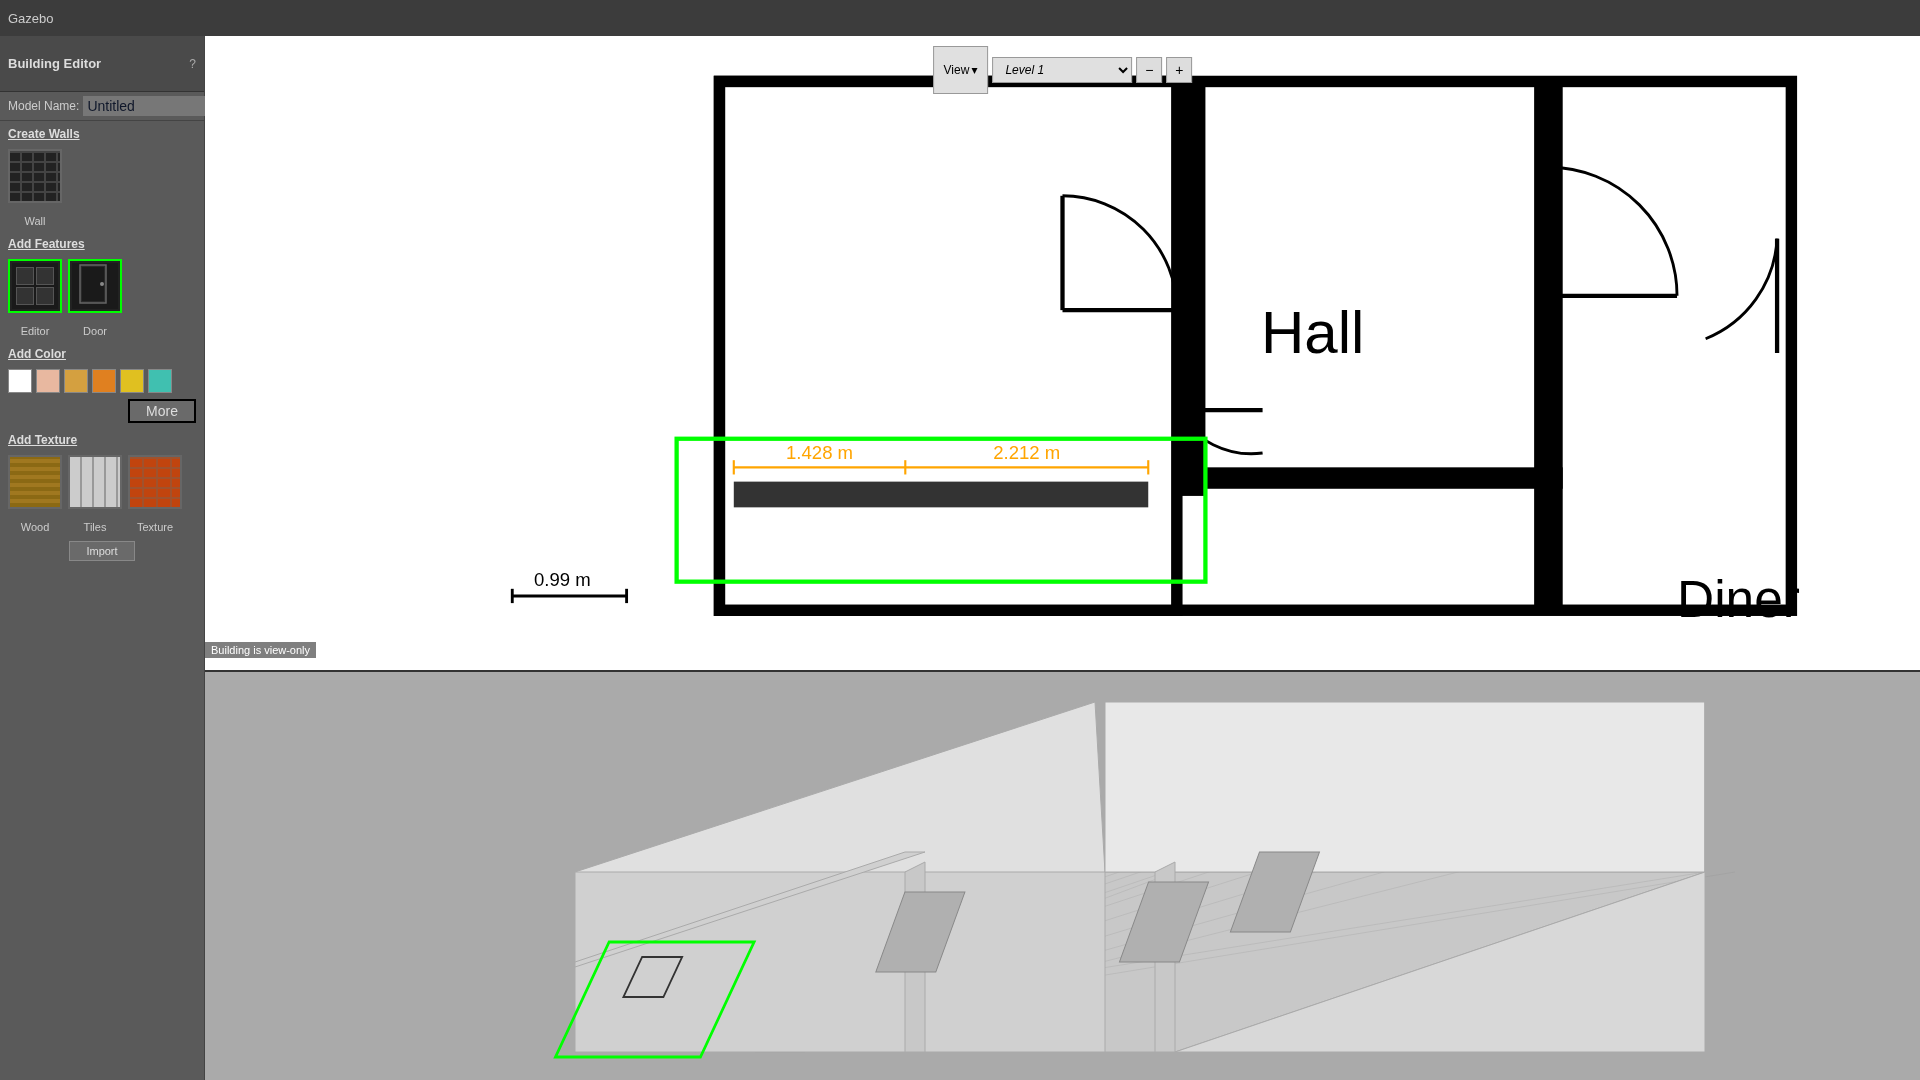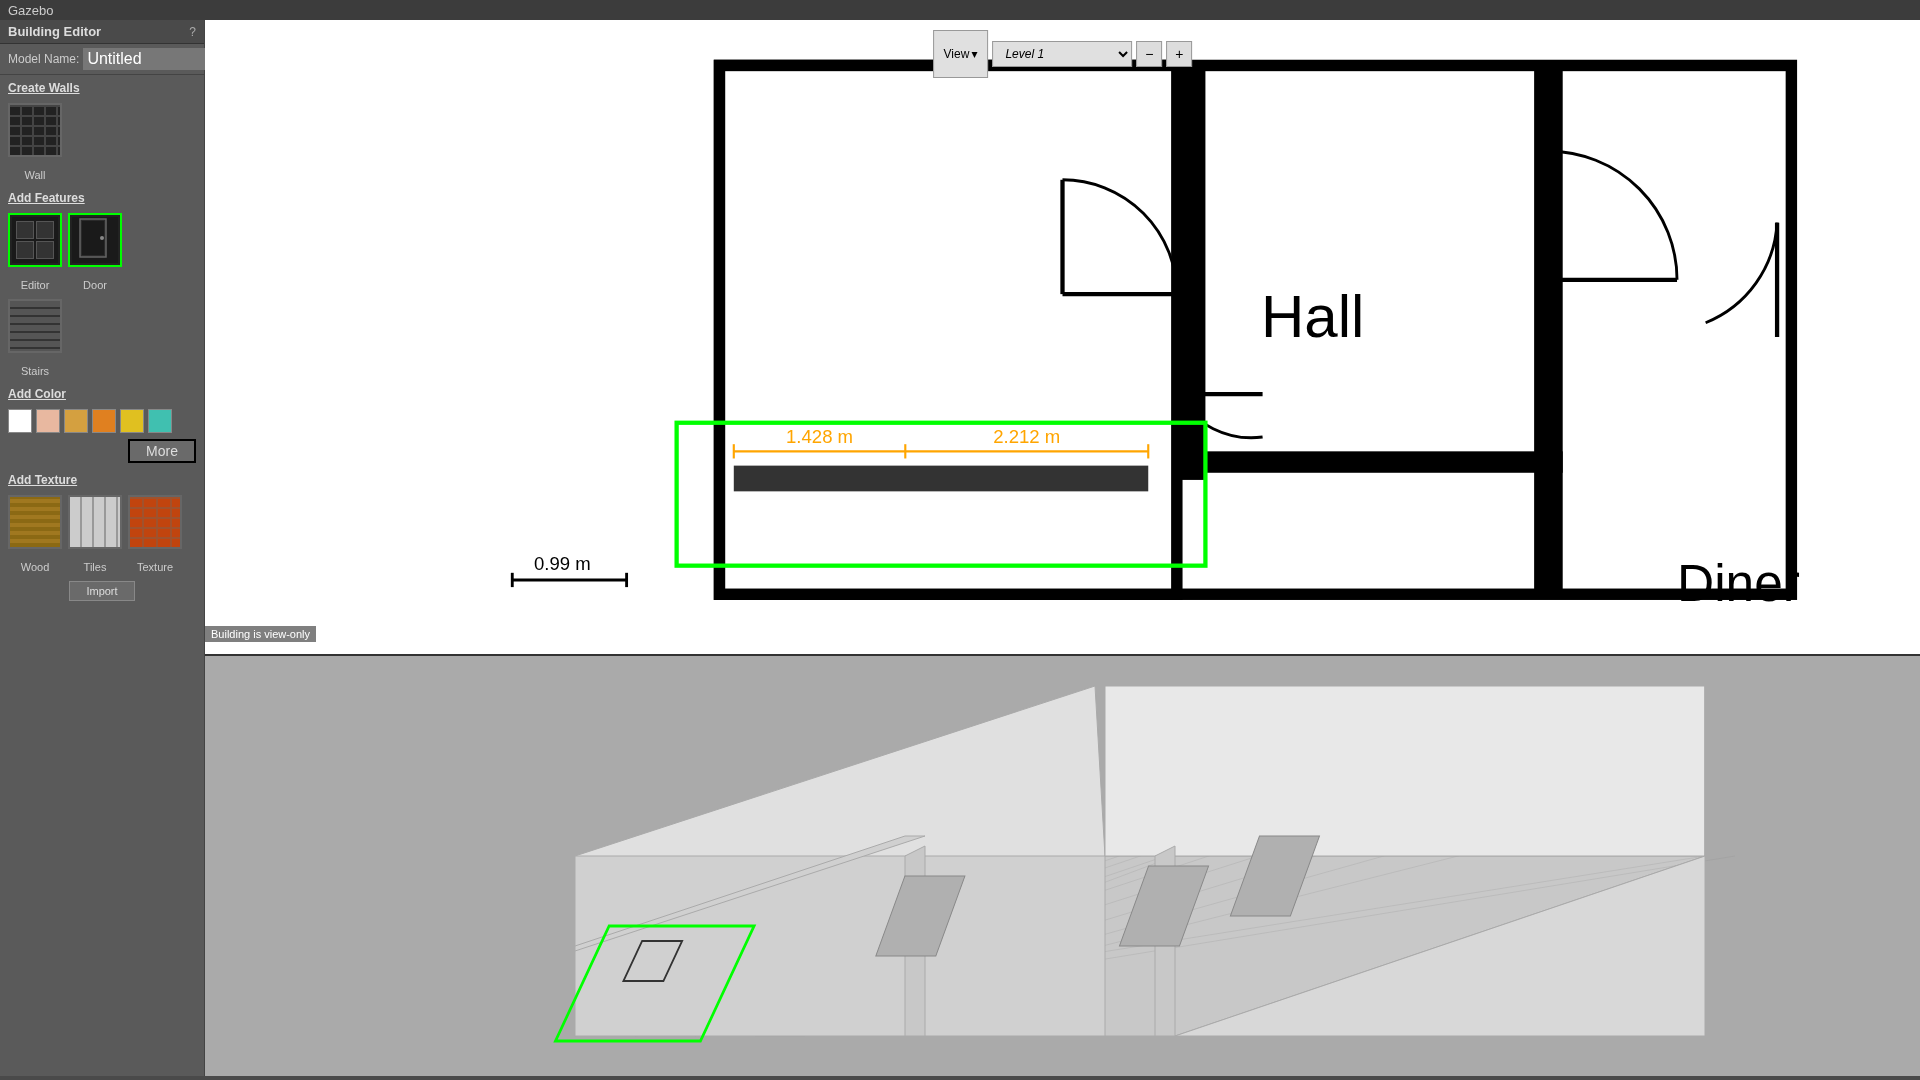--- a/index.html
+++ b/index.html
@@ -1,21 +1,21 @@
 <!DOCTYPE html>
 <html><head>
   <meta charset="utf-8">
   <style>
     * { box-sizing: border-box; margin: 0; padding: 0; }
     body { width: 1920px; height: 1080px; overflow: hidden; background: #4a4a4a; font-family: Arial, sans-serif; font-size: 12px; }
 
     
     #titlebar {
       background: #3c3c3c;
-      height: 20px;
+      height: 36px;
       display: flex;
       align-items: center;
       padding: 0 8px;
       color: #ccc;
       font-size: 13px;
     }
 
     
     #main {
       display: flex;
@@ -27,21 +27,21 @@
       width: 205px;
       background: #5a5a5a;
       display: flex;
       flex-direction: column;
       border-right: 1px solid #444;
       flex-shrink: 0;
     }
 
     #sidebar-header {
       background: #4a4a4a;
-      padding: 4px 8px;
+      padding: 20px 8px;
       display: flex;
       align-items: center;
       justify-content: space-between;
       border-bottom: 1px solid #333;
     }
 
     #sidebar-header-title {
       color: #ddd;
       font-size: 13px;
       font-weight: bold;
@@ -63,23 +63,23 @@
 
     #model-name-label {
       color: #ccc;
       font-size: 12px;
       white-space: nowrap;
     }
 
     #model-name-input {
       background: #777;
       border: none;
-      color: #ffffff;
+      color: #0f172a;
       padding: 2px 4px;
-      font-size: 16px;
+      font-size: 14px;
       flex: 1;
     }
 
     .section-title {
       color: #ddd;
       font-size: 12px;
       font-weight: bold;
       padding: 6px 8px 4px 8px;
       text-decoration: underline;
     }
@@ -383,28 +383,20 @@
               <rect x="4" y="2" width="26" height="38" fill="#2a2a2a" stroke="#666" stroke-width="1.5"></rect>
               <rect x="6" y="4" width="22" height="34" fill="#1a1a1a"></rect>
               <circle cx="26" cy="21" r="2" fill="#888"></circle>
             </svg>
           </div>
         </div>
         <span class="tile-label">Door</span>
       </div>
     </div>
 
-    <div class="tile-container">
-      <div class="tile">
-        <div class="tile-img">
-          <div class="stairs-texture"></div>
-        </div>
-        <span class="tile-label">Stairs</span>
-      </div>
-    </div>
 
     <div class="section-title">Add Color</div>
     <div class="color-swatch-row">
       <div class="color-swatch" style="background:#ffffff"></div>
       <div class="color-swatch" style="background:#e8b8a0"></div>
       <div class="color-swatch" style="background:#d4a040"></div>
       <div class="color-swatch" style="background:#e08020"></div>
       <div class="color-swatch" style="background:#e0c020"></div>
       <div class="color-swatch" style="background:#40c0b0"></div>
     </div>

